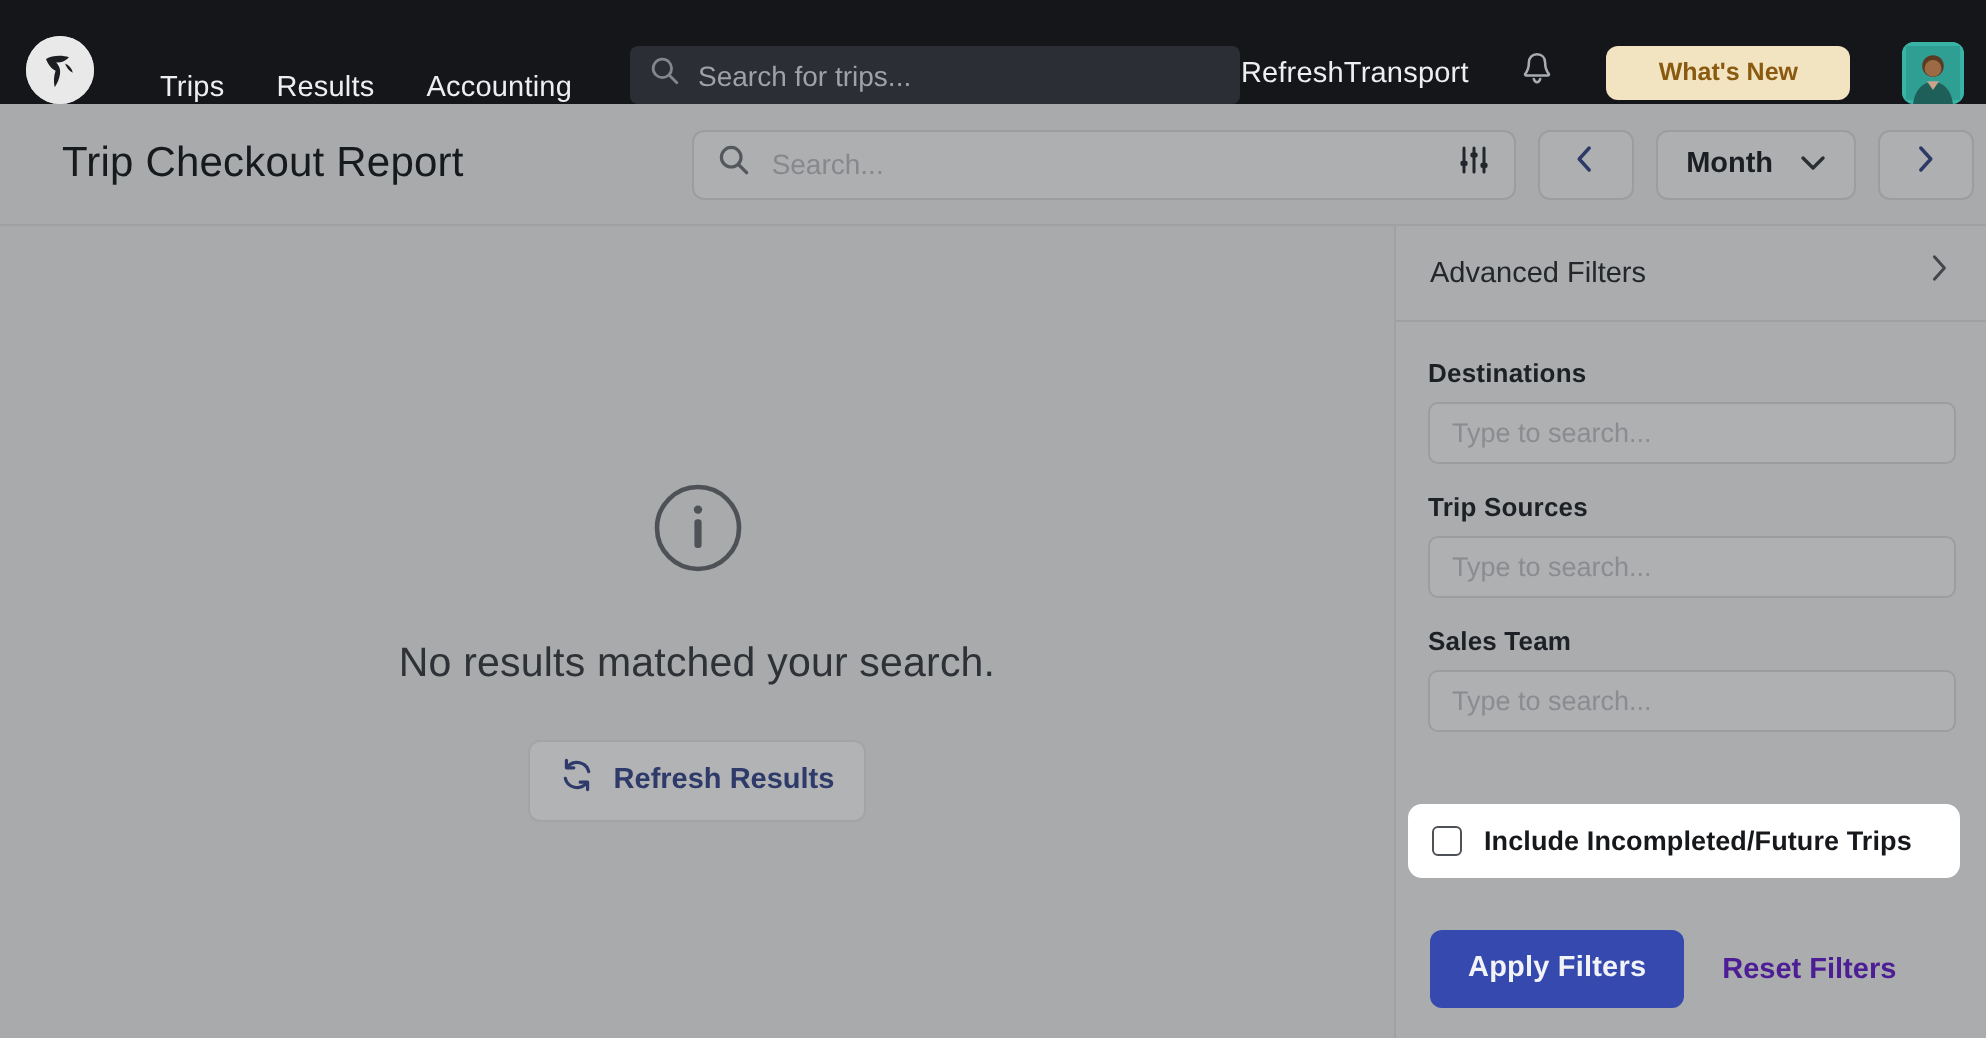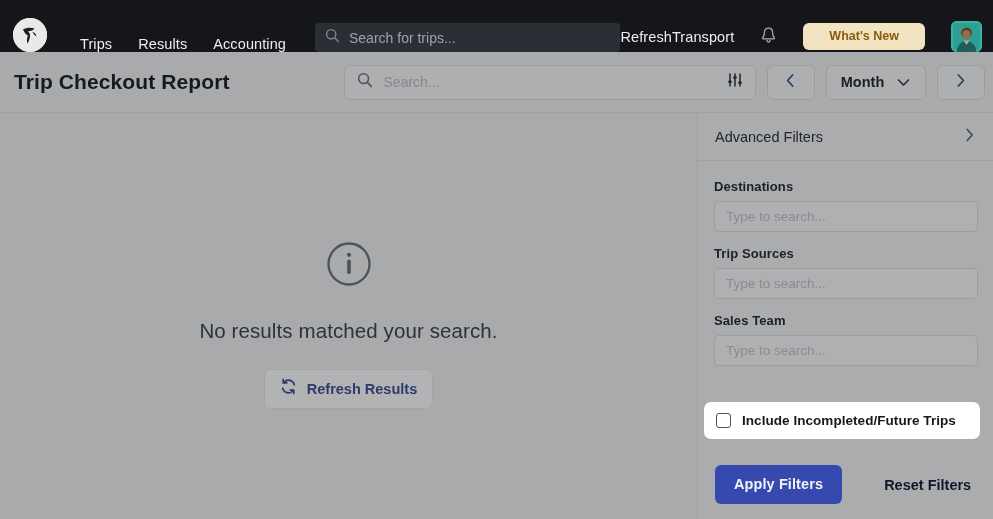--- a/index.html
+++ b/index.html
@@ -117,23 +117,23 @@
   .subheader {
     position: absolute;
     top: 52px; left: 0;
     width: 993px;
     height: 61px;
     display: flex;
     align-items: center;
     border-bottom: 1px solid #9fa1a3;
   }
   .page-title {
-    margin-left: 14px;
+    margin-left: 31px;
     font-size: 21px;
-    font-weight: bold;
+    font-weight: normal;
     color: #171a1d;
     letter-spacing: .1px;
   }
 
   .toolbar {
     margin-left: 114px;
     display: flex;
     align-items: center;
     gap: 11px;
   }
@@ -322,25 +322,24 @@
     border: none;
     cursor: pointer;
     font-family: "Liberation Sans", sans-serif;
     letter-spacing: .1px;
   }
   .reset-btn {
     background: none;
     border: none;
     font-size: 14.5px;
     font-weight: bold;
-    color: #0f172a;
+    color: #4c1d95;
     cursor: pointer;
     font-family: "Liberation Sans", sans-serif;
     padding: 4px 2px;
-    margin-left: 23px;
   }
 </style>
 </head>
 <body>
 
 <div id="app">
 
   <div class="topnav">
 
     <div class="logo">

